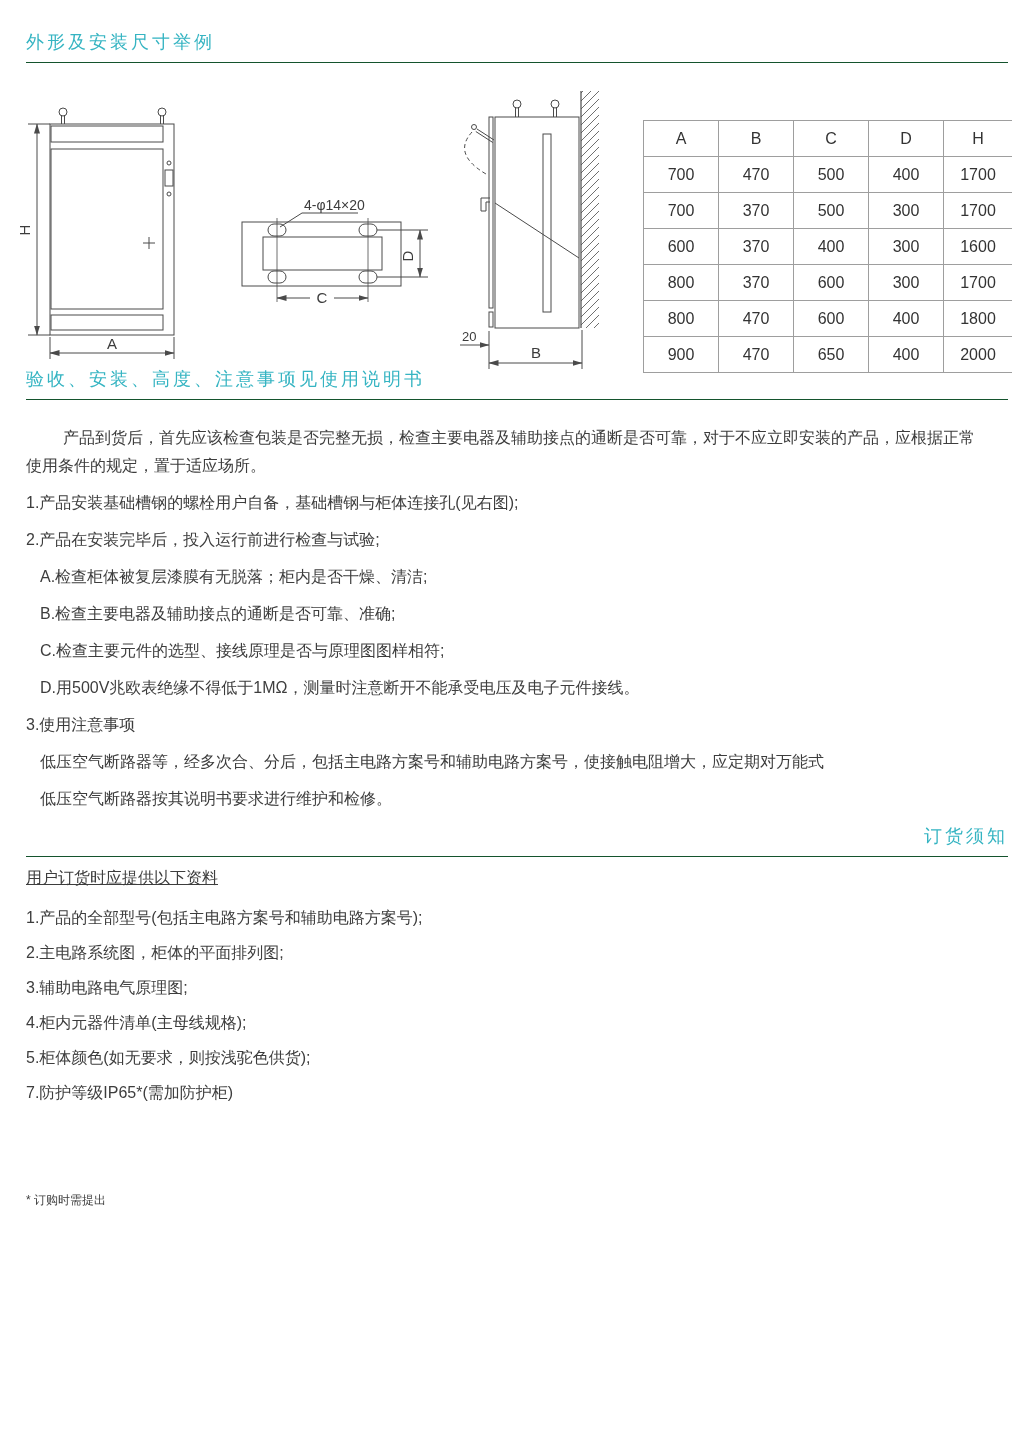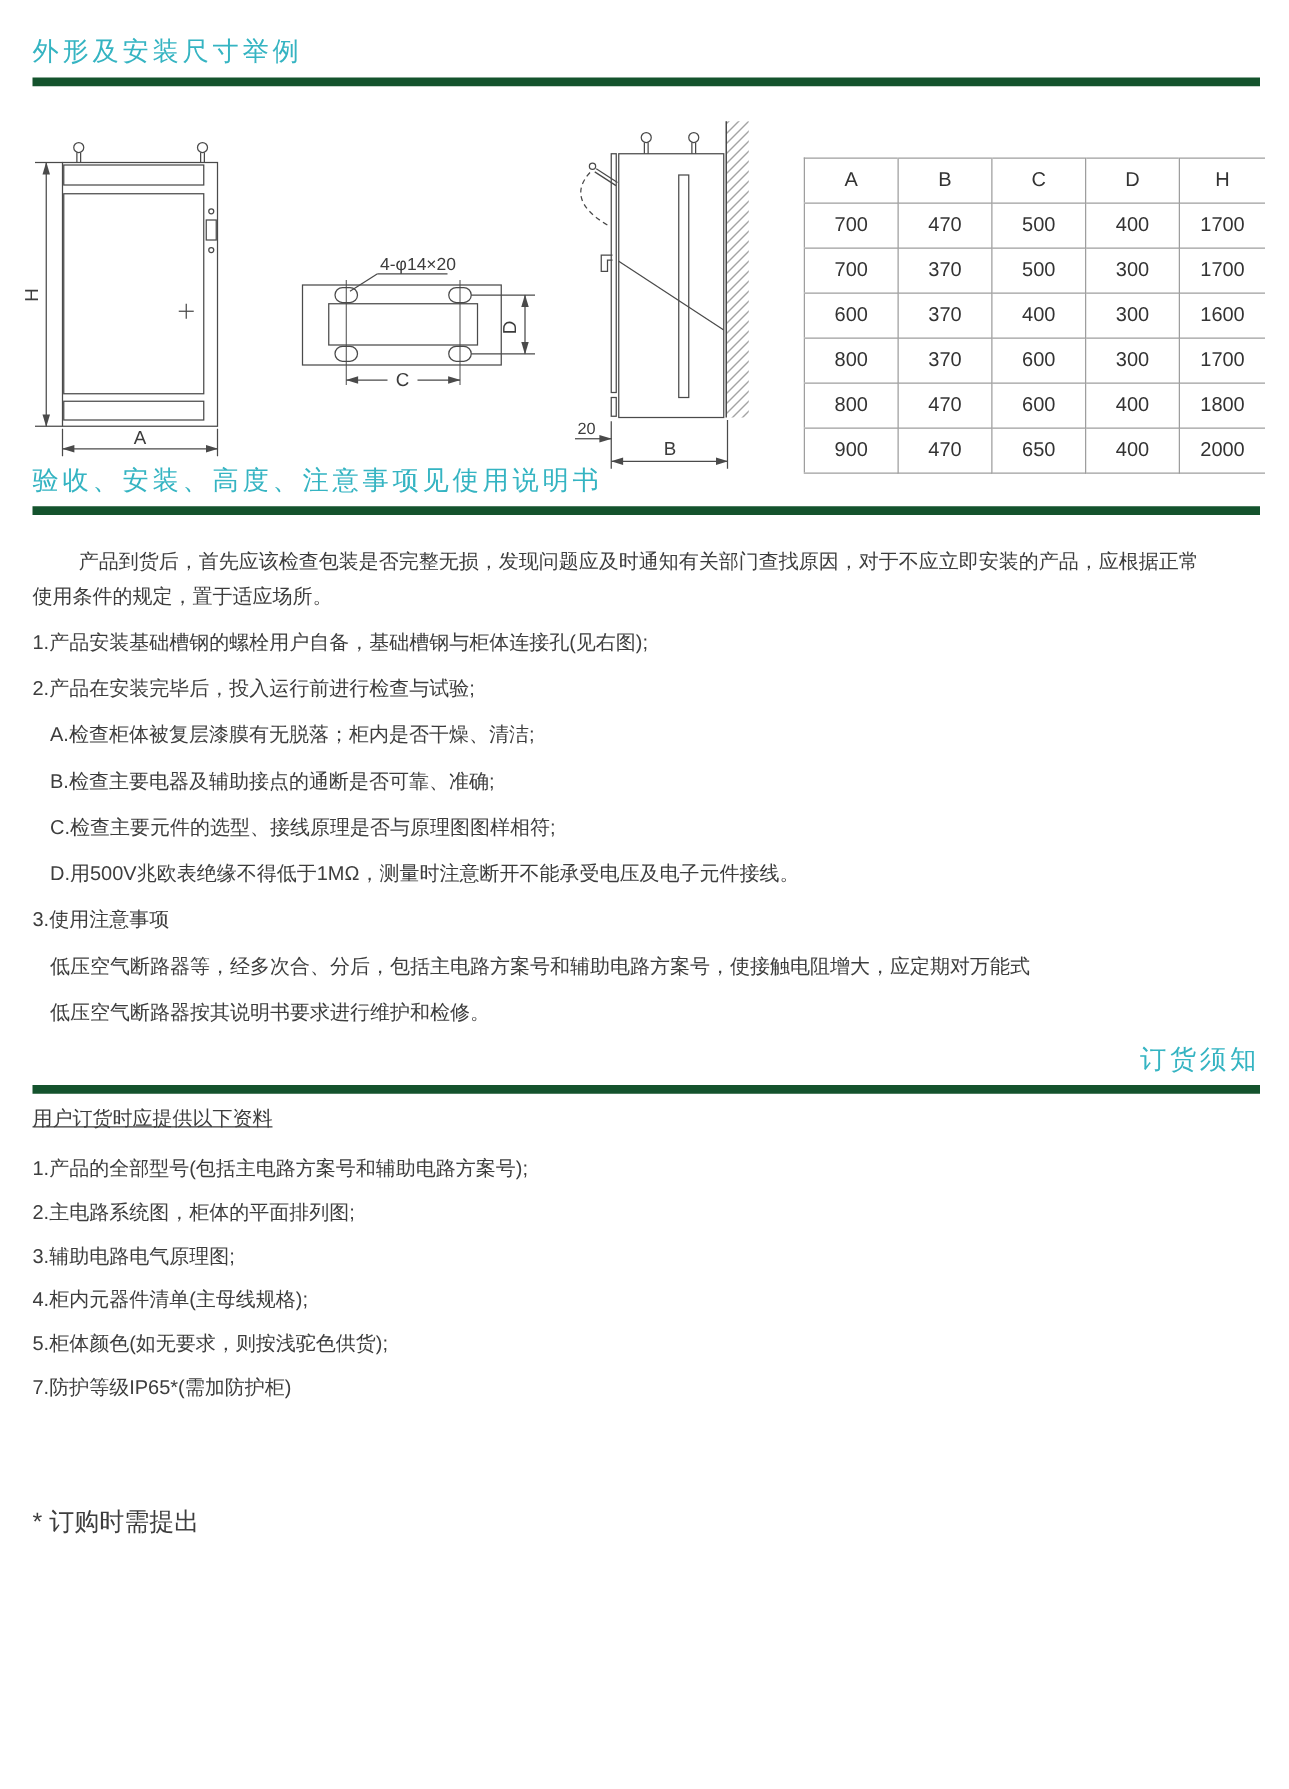--- a/index.html
+++ b/index.html
@@ -1,40 +1,40 @@
 <!DOCTYPE html>
 <html><head>
 <meta charset="utf-8">
 <style>
   html,body{margin:0;padding:0;background:#ffffff;}
   body{font-family:"Liberation Sans","DejaVu Sans",sans-serif;color:#3d3d3d;}
   .page{position:relative;width:1031px;height:1431px;margin:0 auto;background:#fff;
         padding:31px 23px 0 26px;box-sizing:border-box;overflow:hidden;}
-  h2.sec-title{margin:0;font-size:21px;line-height:22px;font-weight:normal;
-        color:#35b4c2;letter-spacing:3px;padding-bottom:9px;border-bottom:7px solid #14532d;}
+  h2.sec-title{margin:0;font-size:18px;line-height:22px;font-weight:normal;
+        color:#35b4c2;letter-spacing:3px;padding-bottom:9px;border-bottom:1px solid #14532d;}
   .drawings{position:relative;margin-left:-26px;width:1031px;height:305px;}
   .drawings svg{position:absolute;overflow:visible;}
   svg text{font-family:"Liberation Sans","DejaVu Sans",sans-serif;fill:#3c3c3c;}
   
   .dim-table{position:absolute;left:643px;top:57px;border-collapse:collapse;
         font-size:16px;color:#333;background:#fff;
         border-top:1px solid #9e9e9e;border-left:1px solid #9e9e9e;}
   .dim-table th,.dim-table td{border-right:1px solid #9e9e9e;border-bottom:1px solid #9e9e9e;
         width:74px;height:35px;text-align:center;font-weight:normal;padding:0;}
   .dim-table th:last-child,.dim-table td:last-child{border-right:none;width:68px;}
   
   .h2-acceptance{margin-top:75px;}
   .body-text{font-size:16px;}
   .body-text p{margin:0 0 15px 0;line-height:22px;white-space:nowrap;}
   .body-text p.intro1{margin-top:27px;text-indent:37px;margin-bottom:6px;}
   .body-text p.ind{margin-left:14px;}
   .h2-ordering{margin-top:56px;text-align:right;}
   .ordering-text p{margin:0 0 13px 0;line-height:22px;white-space:nowrap;}
   .ordering-text p.intro{margin-top:10px;margin-bottom:18px;text-decoration:underline;}
-  .footnote{margin-top:85px;font-size:20px;line-height:22px;}
+  .footnote{margin-top:85px;font-size:12px;line-height:22px;}
 </style>
 </head>
 <body>
 
 <div class="page">
 
   <h2 class="sec-title">外形及安装尺寸举例</h2>
 
   <div class="drawings">
 
@@ -205,21 +205,21 @@
             <td>400</td>
             <td>2000</td>
           </tr>
         </tbody>
     </table>
   </div>
 
   <h2 class="sec-title h2-acceptance">验收、安装、高度、注意事项见使用说明书</h2>
 
   <div class="body-text">
-    <p class="intro1">产品到货后，首先应该检查包装是否完整无损，发现问题应及时通知有关部门查找原因，对于不应立即安装的产品，应根据正常</p>
+    <p class="intro1">产品到货后，首先应该检查包装是否完整无损，检查主要电器及辅助接点的通断是否可靠，对于不应立即安装的产品，应根据正常</p>
     <p>使用条件的规定，置于适应场所。</p>
     <p>1.产品安装基础槽钢的螺栓用户自备，基础槽钢与柜体连接孔(见右图);</p>
     <p>2.产品在安装完毕后，投入运行前进行检查与试验;</p>
     <p class="ind">A.检查柜体被复层漆膜有无脱落；柜内是否干燥、清洁;</p>
     <p class="ind">B.检查主要电器及辅助接点的通断是否可靠、准确;</p>
     <p class="ind">C.检查主要元件的选型、接线原理是否与原理图图样相符;</p>
     <p class="ind">D.用500V兆欧表绝缘不得低于1MΩ，测量时注意断开不能承受电压及电子元件接线。</p>
     <p>3.使用注意事项</p>
     <p class="ind">低压空气断路器等，经多次合、分后，包括主电路方案号和辅助电路方案号，使接触电阻增大，应定期对万能式</p>
     <p class="ind">低压空气断路器按其说明书要求进行维护和检修。</p>

